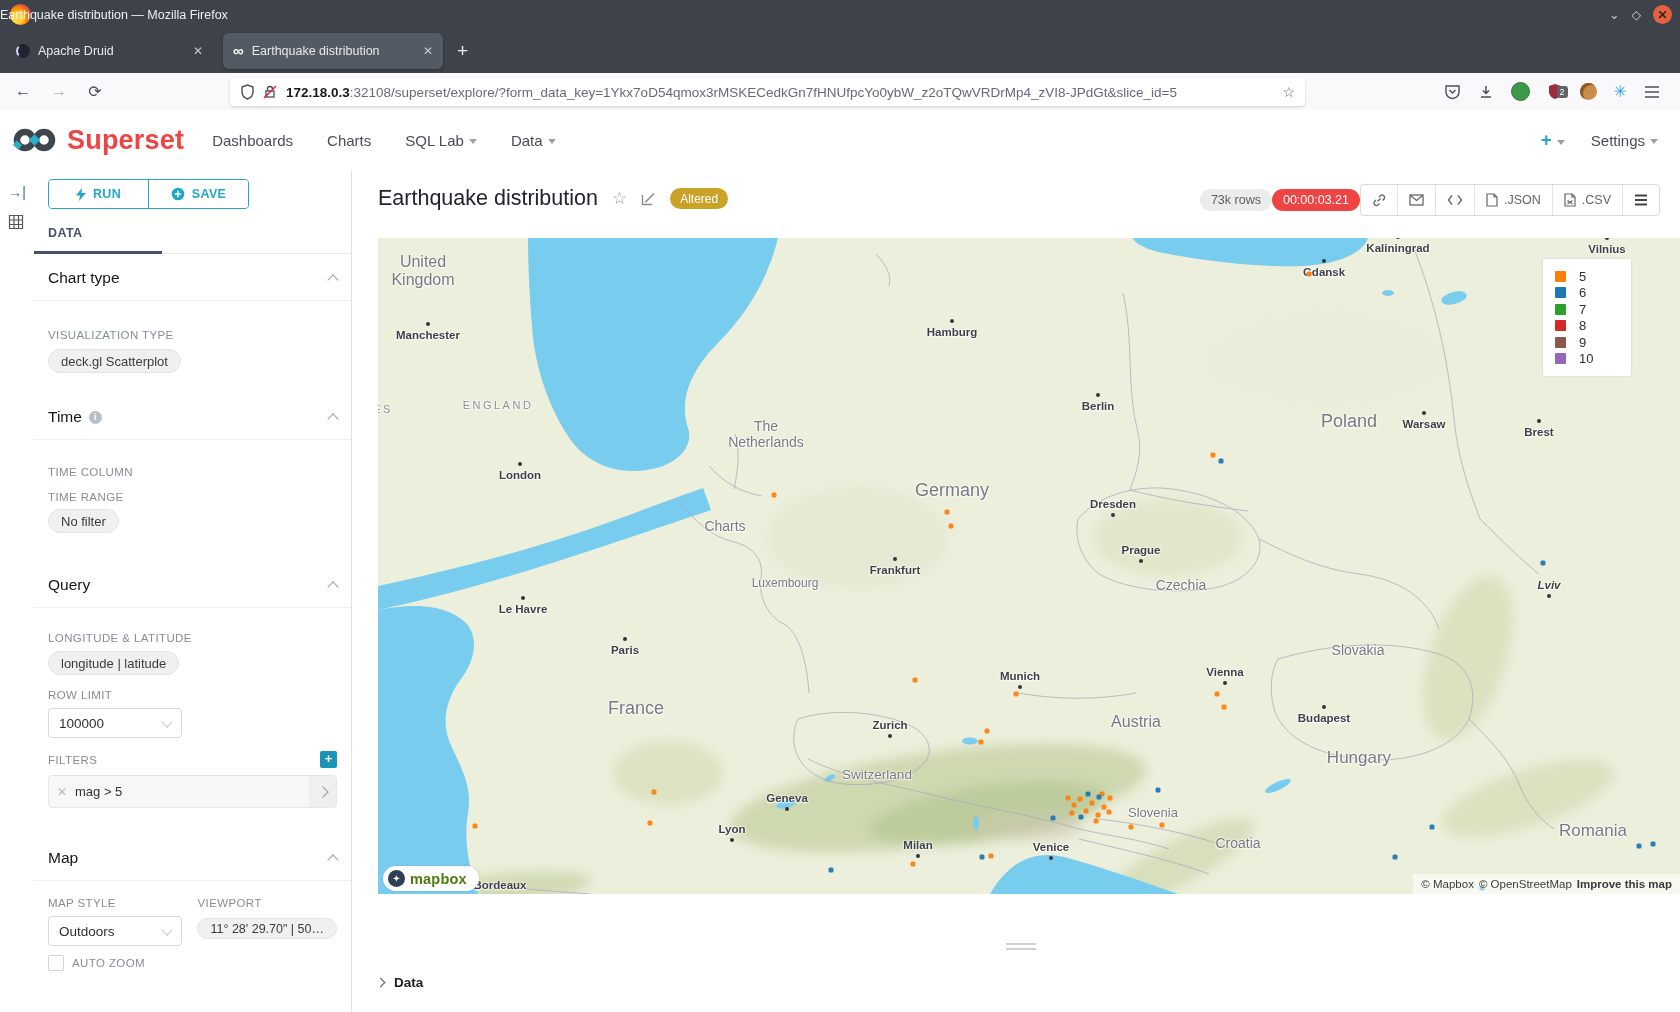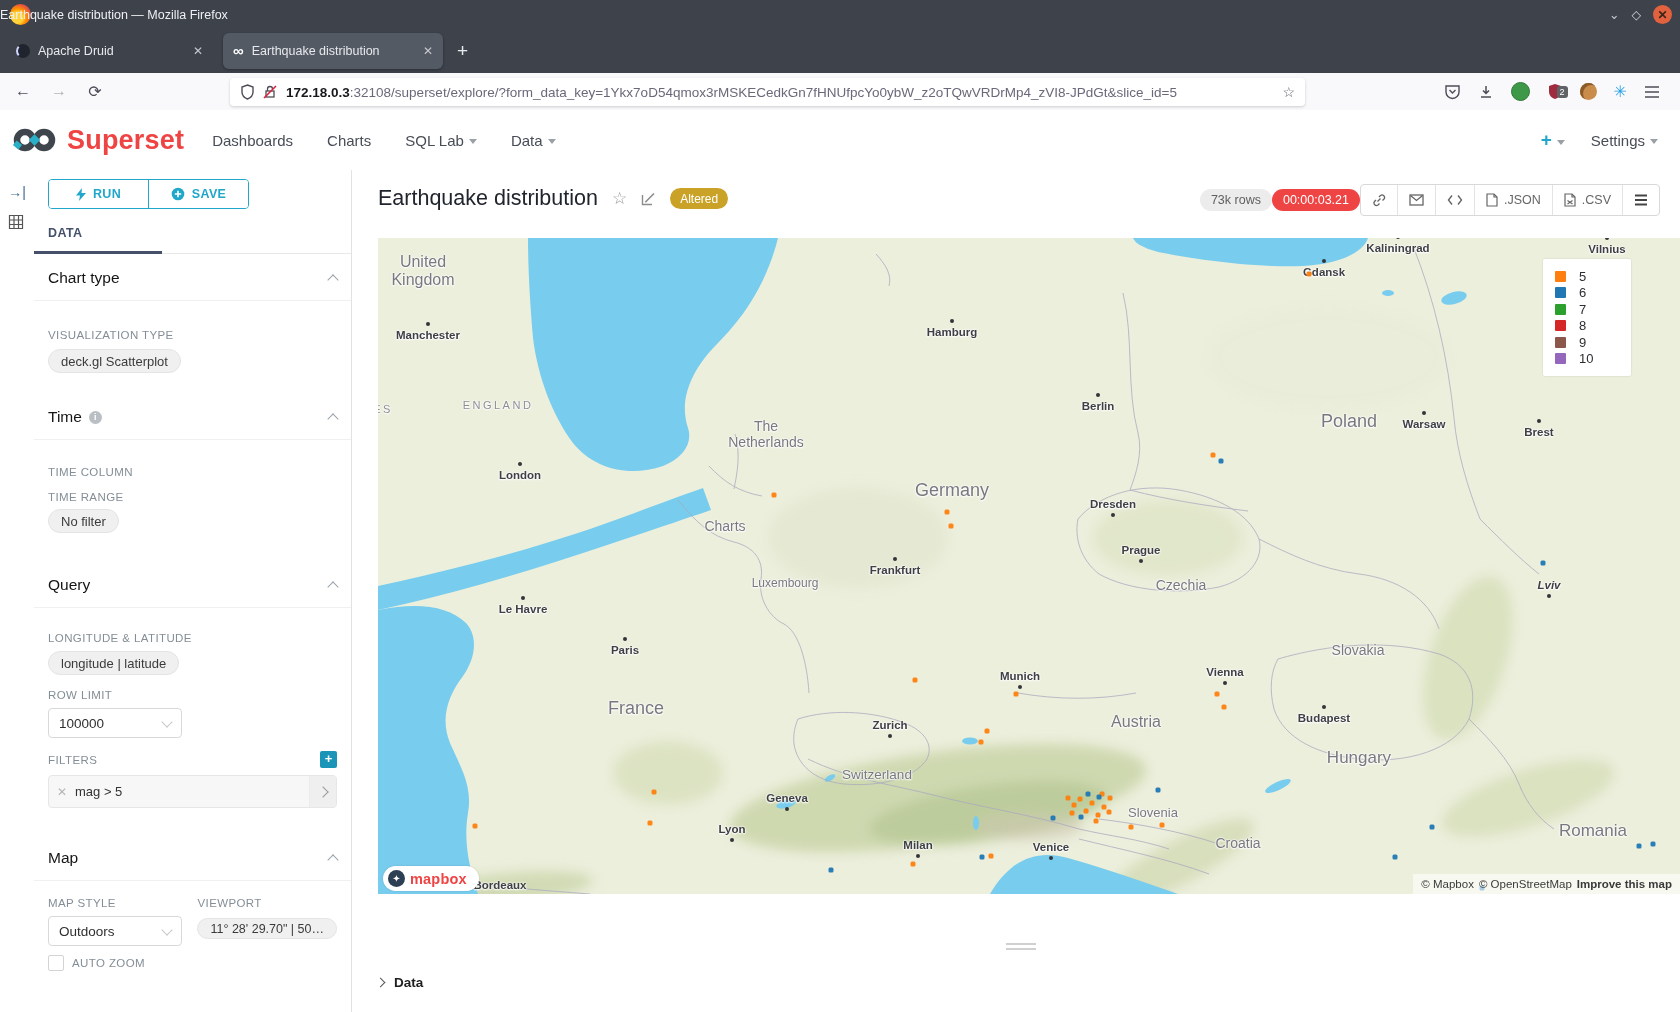--- a/index.html
+++ b/index.html
@@ -115,21 +115,21 @@
   .pt{position:absolute;width:5px;height:5px;border-radius:1.5px;transform:translate(-50%,-50%);opacity:.95}
   .legend{position:absolute;left:1165px;top:21px;width:76px;background:rgba(255,255,255,.95);border-radius:2px;
           padding:9px 0 9px 12px;box-shadow:0 0 2px rgba(0,0,0,.15)}
   .lrow{display:flex;align-items:center;gap:13px;height:16.5px}
   .lsw{width:11px;height:11px;border-radius:1px;flex:none}
   .llab{font-size:13px;color:#2d2d33}
   .mblogo{position:absolute;left:5px;top:628px;height:25px;background:#fff;border-radius:13px;display:flex;
           align-items:center;padding:0 12px 0 5px;gap:5px;box-shadow:0 0 2px rgba(0,0,0,.15)}
   .mbcirc{width:17px;height:17px;border-radius:50%;background:#2d3f53;color:#fff;font-size:10px;display:flex;
           align-items:center;justify-content:center}
-  .mbtxt{font-weight:bold;color:#ef4444;font-size:14.5px;letter-spacing:.2px}
+  .mbtxt{font-weight:bold;color:#4d7c0f;font-size:14.5px;letter-spacing:.2px}
   .attrib{position:absolute;right:0;bottom:0;height:20px;background:rgba(255,255,255,.6);display:flex;
           align-items:center;padding:0 8px;font-size:11.5px;color:#3a3a3a;gap:5px}
   .attrib b{font-weight:bold}
   
   .drag-handle{position:absolute;left:1006px;top:940px;width:30px}
   .drag-handle div{border-top:2px solid #d0d0d0;margin-top:3px}
   .datarow{position:absolute;left:377px;top:975px;display:flex;align-items:center;gap:10px}
   .datarow .chev{border-color:#555;width:6px;height:6px}
   .datalbl{font-size:13.5px;font-weight:bold;color:#1f1f1f}
   svg.icon{display:block}

